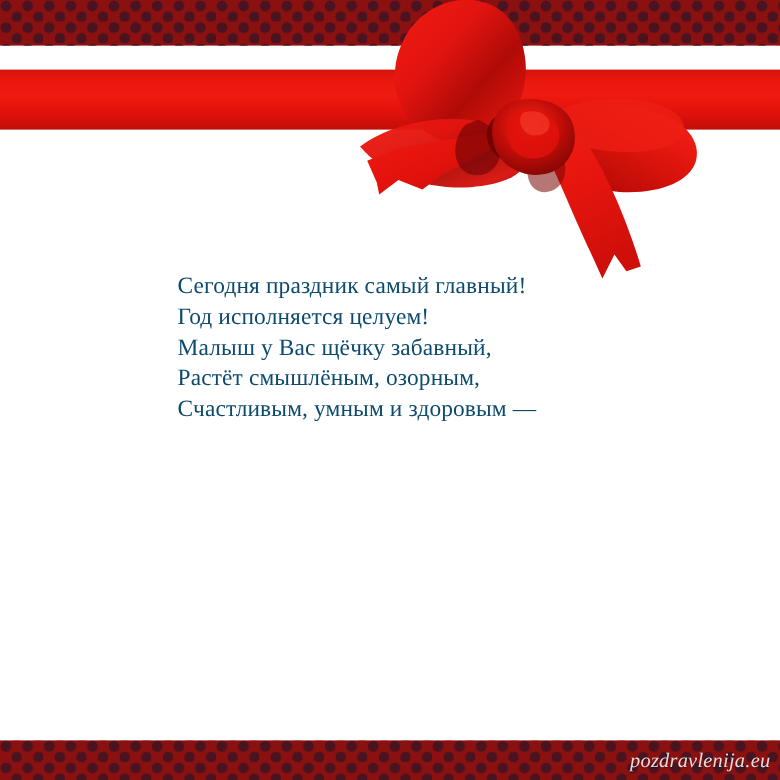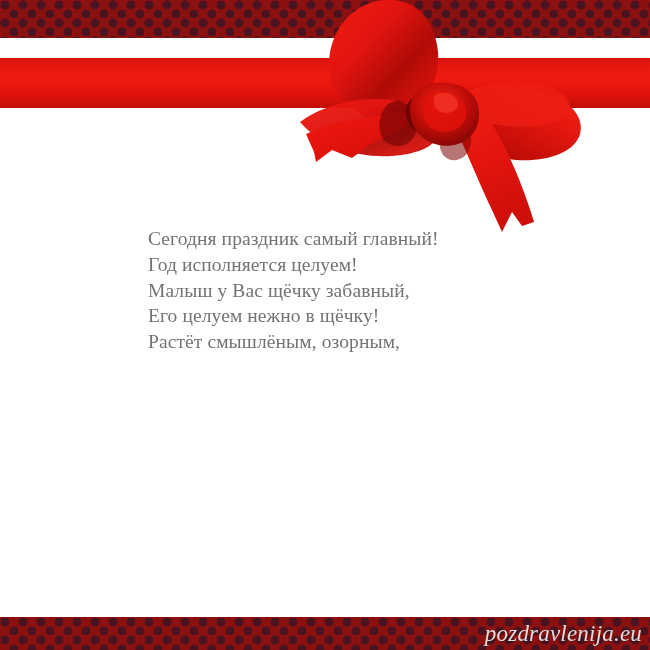--- a/index.html
+++ b/index.html
@@ -40,21 +40,21 @@
     height: 33px;
   }
 
   
   #watermark {
     position: absolute;
     right: 8px;
     top: 619px;
     font-family: "Liberation Serif", "DejaVu Serif", serif;
     font-style: italic;
-    font-size: 23px;
+    font-size: 17px;
     line-height: 30px;
     color: #e4dede;
     letter-spacing: 0.2px;
     white-space: nowrap;
     text-shadow: 0 1px 1px rgba(0,0,0,0.35);
   }
 
   
   #ribbon-band {
     position: absolute;
@@ -78,21 +78,21 @@
     height: 650px;
     pointer-events: none;
   }
 
   
   #poem {
     position: absolute;
     left: 148px;
     top: 226px;
     width: 420px;
-    color: #737373;
+    color: #0c4a6e;
     font-family: "Liberation Serif", "DejaVu Serif", serif;
     font-size: 19.5px;
     line-height: 25.8px;
     letter-spacing: 0.1px;
     white-space: nowrap;
   }
   #poem .line {
     display: block;
   }
 </style>
@@ -213,17 +213,17 @@
     <path d="M 436 94
              C 448 90, 458 96, 458 104
              C 458 111, 449 115, 441 112
              C 434 109, 431 99, 436 94 Z" fill="#f6402e" opacity="0.6"></path>
   </svg>
 
   <div id="poem">
     <span class="line">Сегодня праздник самый главный!</span>
     <span class="line">Год исполняется целуем!</span>
     <span class="line">Малыш у Вас щёчку забавный,</span>
-    <span class="line">Его целуем нежно в щёчку!</span>
     <span class="line">Растёт смышлёным, озорным,</span>
+    <span class="line">Счастливым, умным и здоровым —</span>
   </div>
 
 </div>
 
 </body></html>

